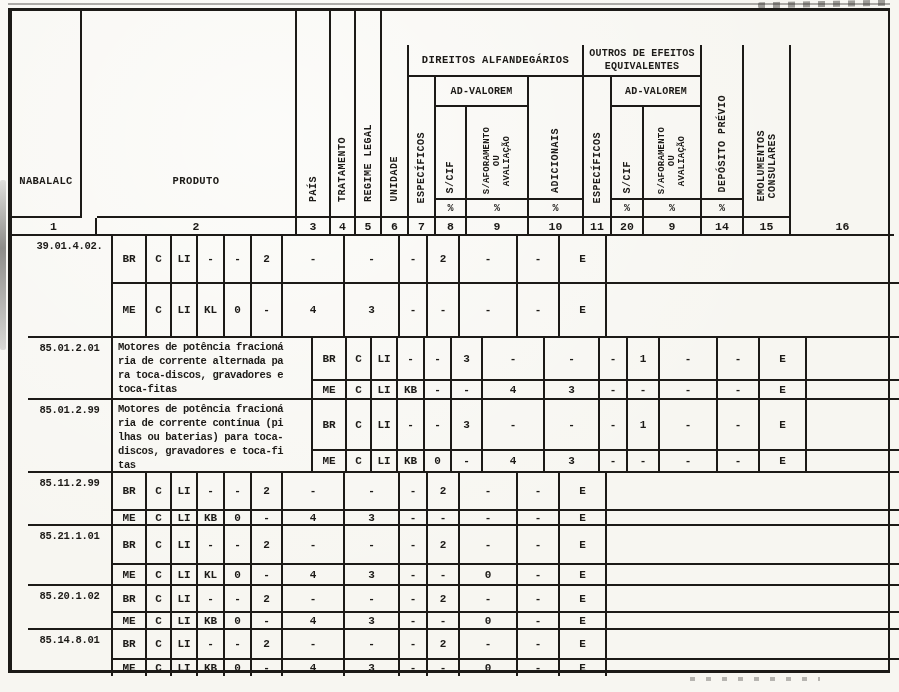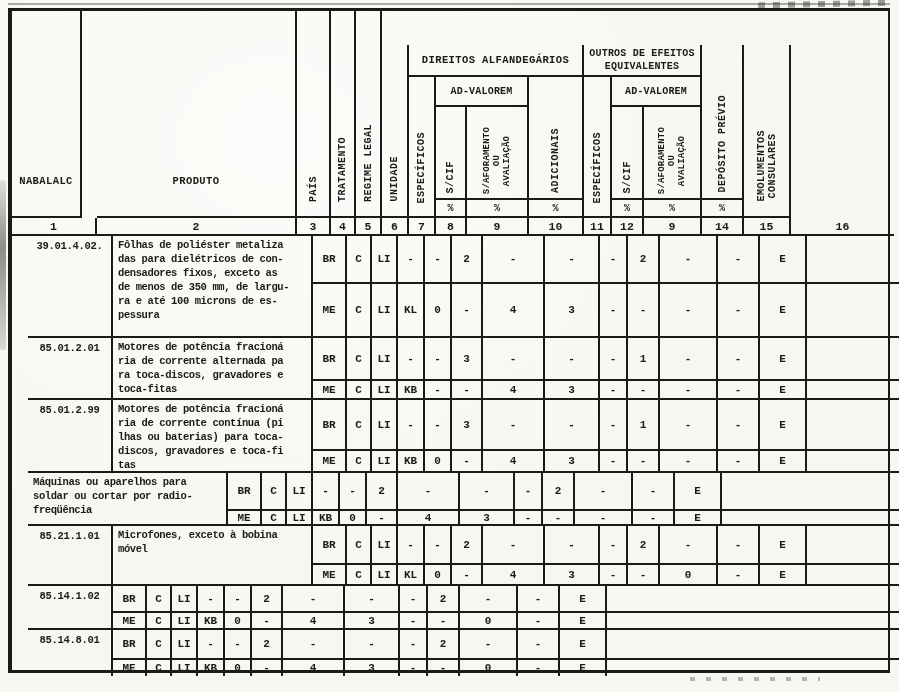--- a/index.html
+++ b/index.html
@@ -228,36 +228,30 @@
         <div class="ncell" style="width:200px">2</div>
         <div class="ncell" style="width:34px">3</div>
         <div class="ncell" style="width:25px">4</div>
         <div class="ncell" style="width:26px">5</div>
         <div class="ncell" style="width:27px">6</div>
         <div class="ncell" style="width:27px">7</div>
         <div class="ncell" style="width:31px">8</div>
         <div class="ncell" style="width:62px">9</div>
         <div class="ncell" style="width:55px">10</div>
         <div class="ncell" style="width:28px">11</div>
-        <div class="ncell" style="width:32px">12</div>
+        <div class="ncell" style="width:32px">20</div>
         <div class="ncell" style="width:58px">9</div>
         <div class="ncell" style="width:42px">14</div>
         <div class="ncell" style="width:47px">15</div>
         <div class="ncell" style="width:103px">16</div>
       </div>
 
       <div class="rows" id="rows">
           <div class="prow" style="height: 102px;">
             <div class="codecell">39.01.4.02.</div>
-            <div class="prodcell">Fôlhas de poliéster metaliza
-das para dielétricos de con-
-densadores fixos, exceto as
-de menos de 350 mm, de largu-
-ra e até 100 microns de es-
-pessura</div>
             <div class="subwrap">
               <div class="subrow first" style="height: 48px;">
                 <div class="dcell" style="width: 34px;">BR</div>
                 <div class="dcell" style="width: 25px;">C</div>
                 <div class="dcell" style="width: 26px;">LI</div>
                 <div class="dcell" style="width: 27px;">-</div>
                 <div class="dcell" style="width: 27px;">-</div>
                 <div class="dcell" style="width: 31px;">2</div>
                 <div class="dcell" style="width: 62px;">-</div>
                 <div class="dcell" style="width: 55px;">-</div>
@@ -363,23 +357,21 @@
                 <div class="dcell" style="width: 28px;">-</div>
                 <div class="dcell" style="width: 32px;">-</div>
                 <div class="dcell" style="width: 58px;">-</div>
                 <div class="dcell" style="width: 42px;">-</div>
                 <div class="dcell" style="width: 47px;">E</div>
                 <div class="dcell last" style="width: 103px;"></div>
               </div>
             </div>
           </div>
           <div class="prow" style="height: 53px;">
-            <div class="prodcell">Máquinas ou aparelhos para
-soldar ou cortar por radio-
-freqüência</div>
+            <div class="codecell">85.11.2.99</div>
             <div class="subwrap">
               <div class="subrow first" style="height: 38px;">
                 <div class="dcell" style="width: 34px;">BR</div>
                 <div class="dcell" style="width: 25px;">C</div>
                 <div class="dcell" style="width: 26px;">LI</div>
                 <div class="dcell" style="width: 27px;">-</div>
                 <div class="dcell" style="width: 27px;">-</div>
                 <div class="dcell" style="width: 31px;">2</div>
                 <div class="dcell" style="width: 62px;">-</div>
                 <div class="dcell" style="width: 55px;">-</div>
@@ -403,22 +395,20 @@
                 <div class="dcell" style="width: 32px;">-</div>
                 <div class="dcell" style="width: 58px;">-</div>
                 <div class="dcell" style="width: 42px;">-</div>
                 <div class="dcell" style="width: 47px;">E</div>
                 <div class="dcell last" style="width: 103px;"></div>
               </div>
             </div>
           </div>
           <div class="prow" style="height: 60px;">
             <div class="codecell">85.21.1.01</div>
-            <div class="prodcell">Microfones, exceto à bobina
-móvel</div>
             <div class="subwrap">
               <div class="subrow first" style="height: 39px;">
                 <div class="dcell" style="width: 34px;">BR</div>
                 <div class="dcell" style="width: 25px;">C</div>
                 <div class="dcell" style="width: 26px;">LI</div>
                 <div class="dcell" style="width: 27px;">-</div>
                 <div class="dcell" style="width: 27px;">-</div>
                 <div class="dcell" style="width: 31px;">2</div>
                 <div class="dcell" style="width: 62px;">-</div>
                 <div class="dcell" style="width: 55px;">-</div>
@@ -441,21 +431,21 @@
                 <div class="dcell" style="width: 28px;">-</div>
                 <div class="dcell" style="width: 32px;">-</div>
                 <div class="dcell" style="width: 58px;">0</div>
                 <div class="dcell" style="width: 42px;">-</div>
                 <div class="dcell" style="width: 47px;">E</div>
                 <div class="dcell last" style="width: 103px;"></div>
               </div>
             </div>
           </div>
           <div class="prow" style="height: 44px;">
-            <div class="codecell">85.14.1.02</div>
+            <div class="codecell">85.20.1.02</div>
             <div class="subwrap">
               <div class="subrow first" style="height: 27px;">
                 <div class="dcell" style="width: 34px;">BR</div>
                 <div class="dcell" style="width: 25px;">C</div>
                 <div class="dcell" style="width: 26px;">LI</div>
                 <div class="dcell" style="width: 27px;">-</div>
                 <div class="dcell" style="width: 27px;">-</div>
                 <div class="dcell" style="width: 31px;">2</div>
                 <div class="dcell" style="width: 62px;">-</div>
                 <div class="dcell" style="width: 55px;">-</div>

